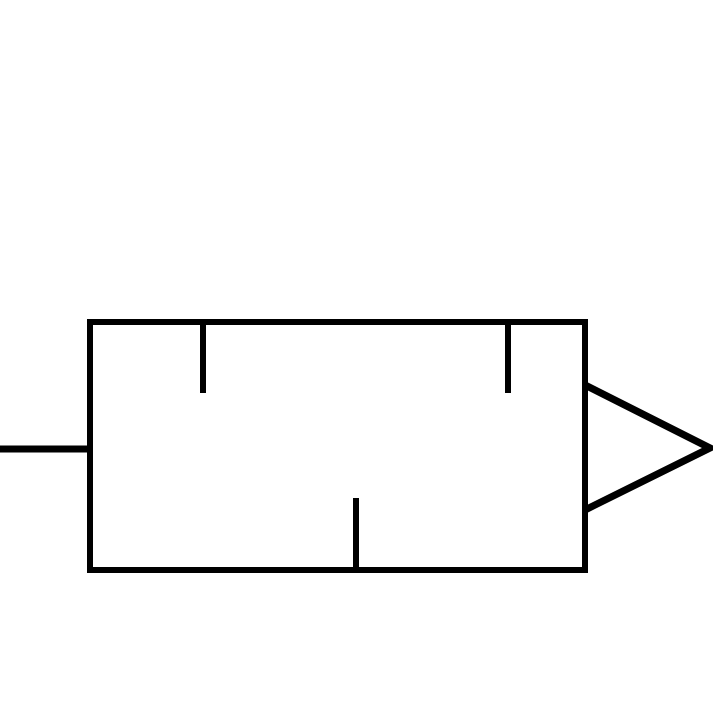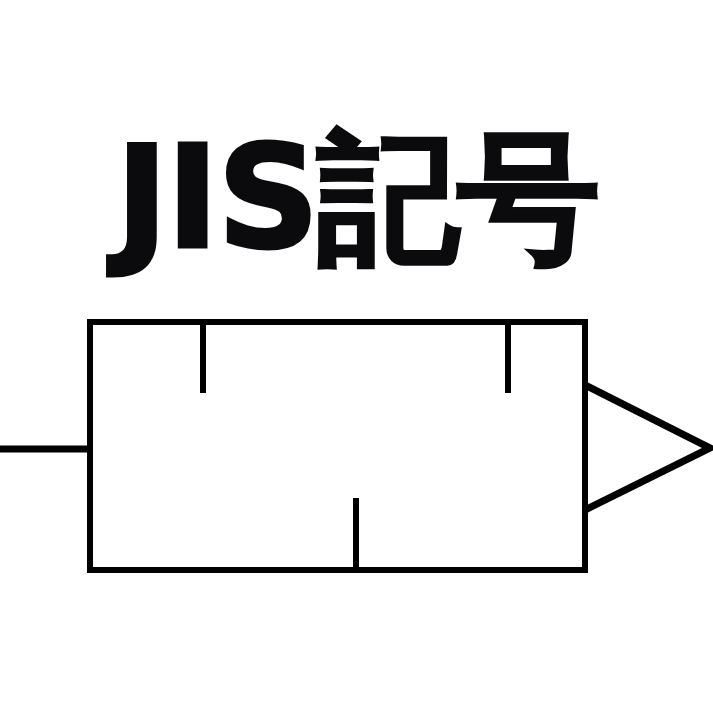--- a/index.html
+++ b/index.html
@@ -48,23 +48,20 @@
     display: block;
     width: 713px;
     height: 713px;
   }
 </style>
 </head>
 <body>
 
 <div id="page">
 
-  <div id="title-area">
-    <div id="title-text">JIS記号</div>
-  </div>
 
   <div id="symbol-area">
     <svg id="symbol-svg" viewBox="0 0 713 713" xmlns="http://www.w3.org/2000/svg">
 
       <line x1="0" y1="449" x2="93" y2="449" stroke="#000000" stroke-width="7" stroke-linecap="butt"></line>
 
       <rect x="90" y="322" width="495" height="248" fill="none" stroke="#000000" stroke-width="6"></rect>
 
       <line x1="203" y1="322" x2="203" y2="393" stroke="#000000" stroke-width="6" stroke-linecap="butt"></line>
       <line x1="508" y1="322" x2="508" y2="393" stroke="#000000" stroke-width="6" stroke-linecap="butt"></line>

